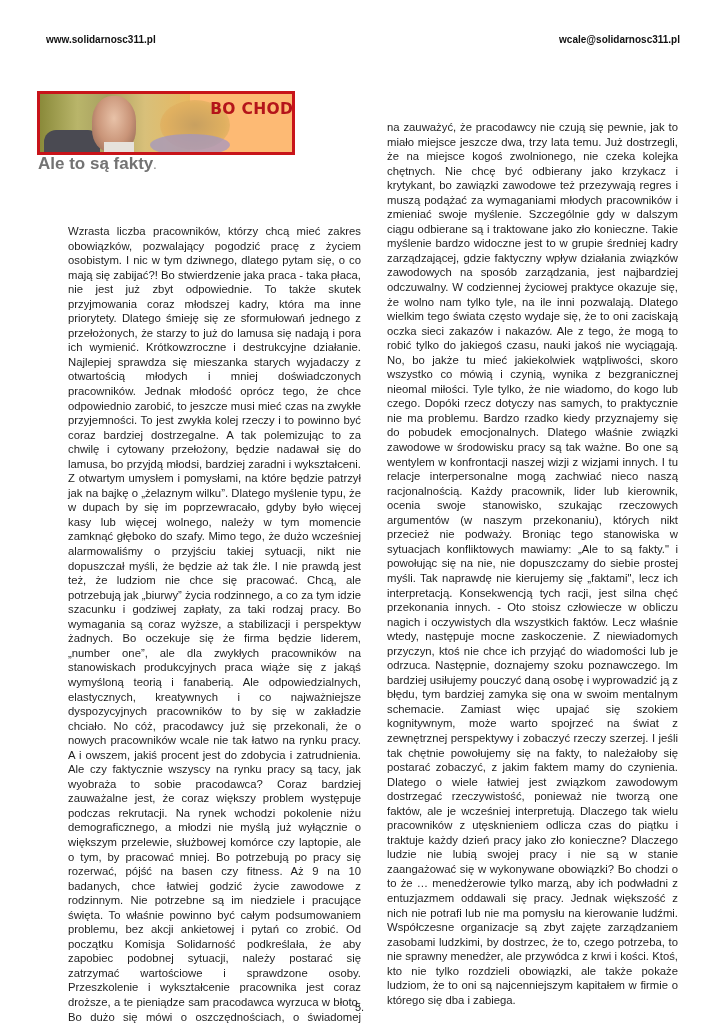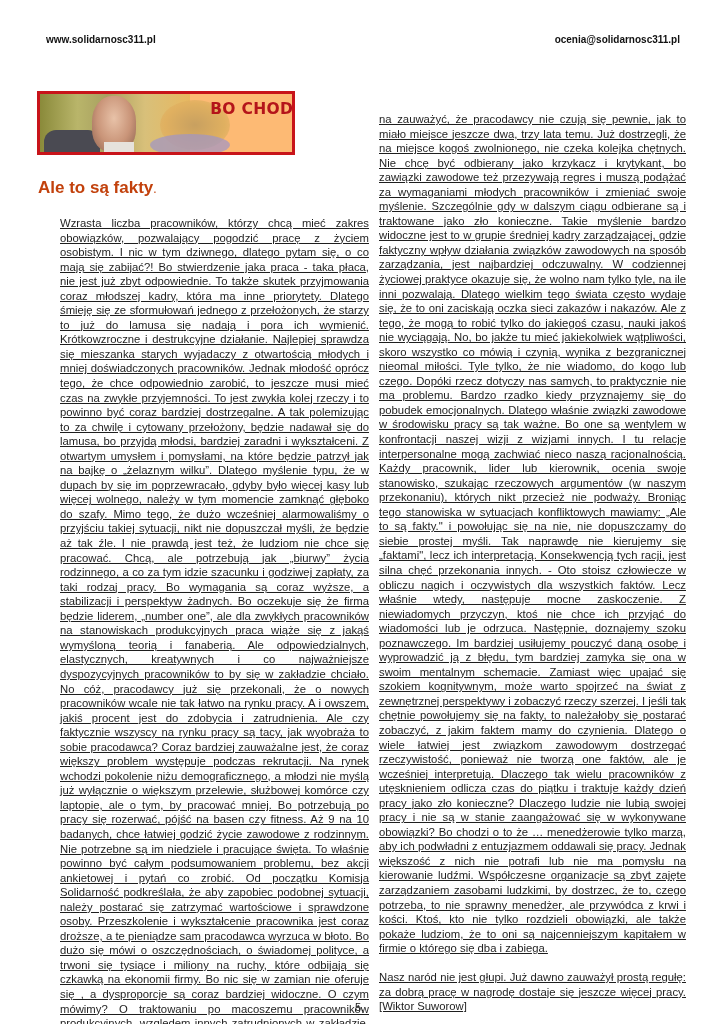--- a/index.html
+++ b/index.html
@@ -16,33 +16,33 @@
           background:radial-gradient(ellipse at 50% 40%,#e8c2a8 0%,#c99478 55%,#8c6250 100%); }
   .jacket { position:absolute; left:4px; top:36px; width:56px; height:22px; background:#4a4a52; border-radius:12px 12px 0 0; }
   .shirt { position:absolute; left:64px; top:48px; width:30px; height:10px; background:#e6e2dc; }
   .blob { position:absolute; left:120px; top:6px; width:70px; height:50px; border-radius:50%;
           background:radial-gradient(ellipse,#c8a060 0%,#e0b060 60%,rgba(242,180,90,0) 100%); }
   .blob2 { position:absolute; left:110px; top:40px; width:80px; height:22px; border-radius:50%;
            background:#9e94c8; opacity:0.7; }
   .banner-text { position:absolute; left:150px; top:4px; width:160px; text-align:center;
                  color:#b4141a; font-family:"DejaVu Sans", sans-serif; font-weight:bold;
                  font-size:15.5px; line-height:22px; letter-spacing:0.3px; }
-  .title { position:absolute; left:38px; top:178px; font-size:17px; font-weight:bold; color:#c2410c; }
+  .title { position:absolute; left:38px; top:154px; font-size:17px; font-weight:bold; color:#737373; }
   .col { position:absolute; font-size:11.3px; line-height:14.55px; text-align:justify; color:#1e1e1e; }
   .col-left { left:56px; top:212px; width:317px; }
   .col-right { left:375px; top:108px; width:315px; }
-  .col p { margin:4px;text-decoration:underline; }
+  .col p { margin:12px; }
   .quote { margin-top:14.5px !important; }
   .page-num { position:absolute; left:355px; top:1001px; font-size:11px; color:#222; }
 </style>
 </head>
 <body>
 
 <div class="hdr hdr-left">www.solidarnosc311.pl</div>
-<div class="hdr hdr-right">ocenia@solidarnosc311.pl</div>
+<div class="hdr hdr-right">wcale@solidarnosc311.pl</div>
 
 <div class="banner">
   <div class="photo">
     <div class="jacket"></div>
     <div class="face"></div>
     <div class="shirt"></div>
   </div>
   <div class="blob"></div>
   <div class="blob2"></div>
   <div class="banner-text">

